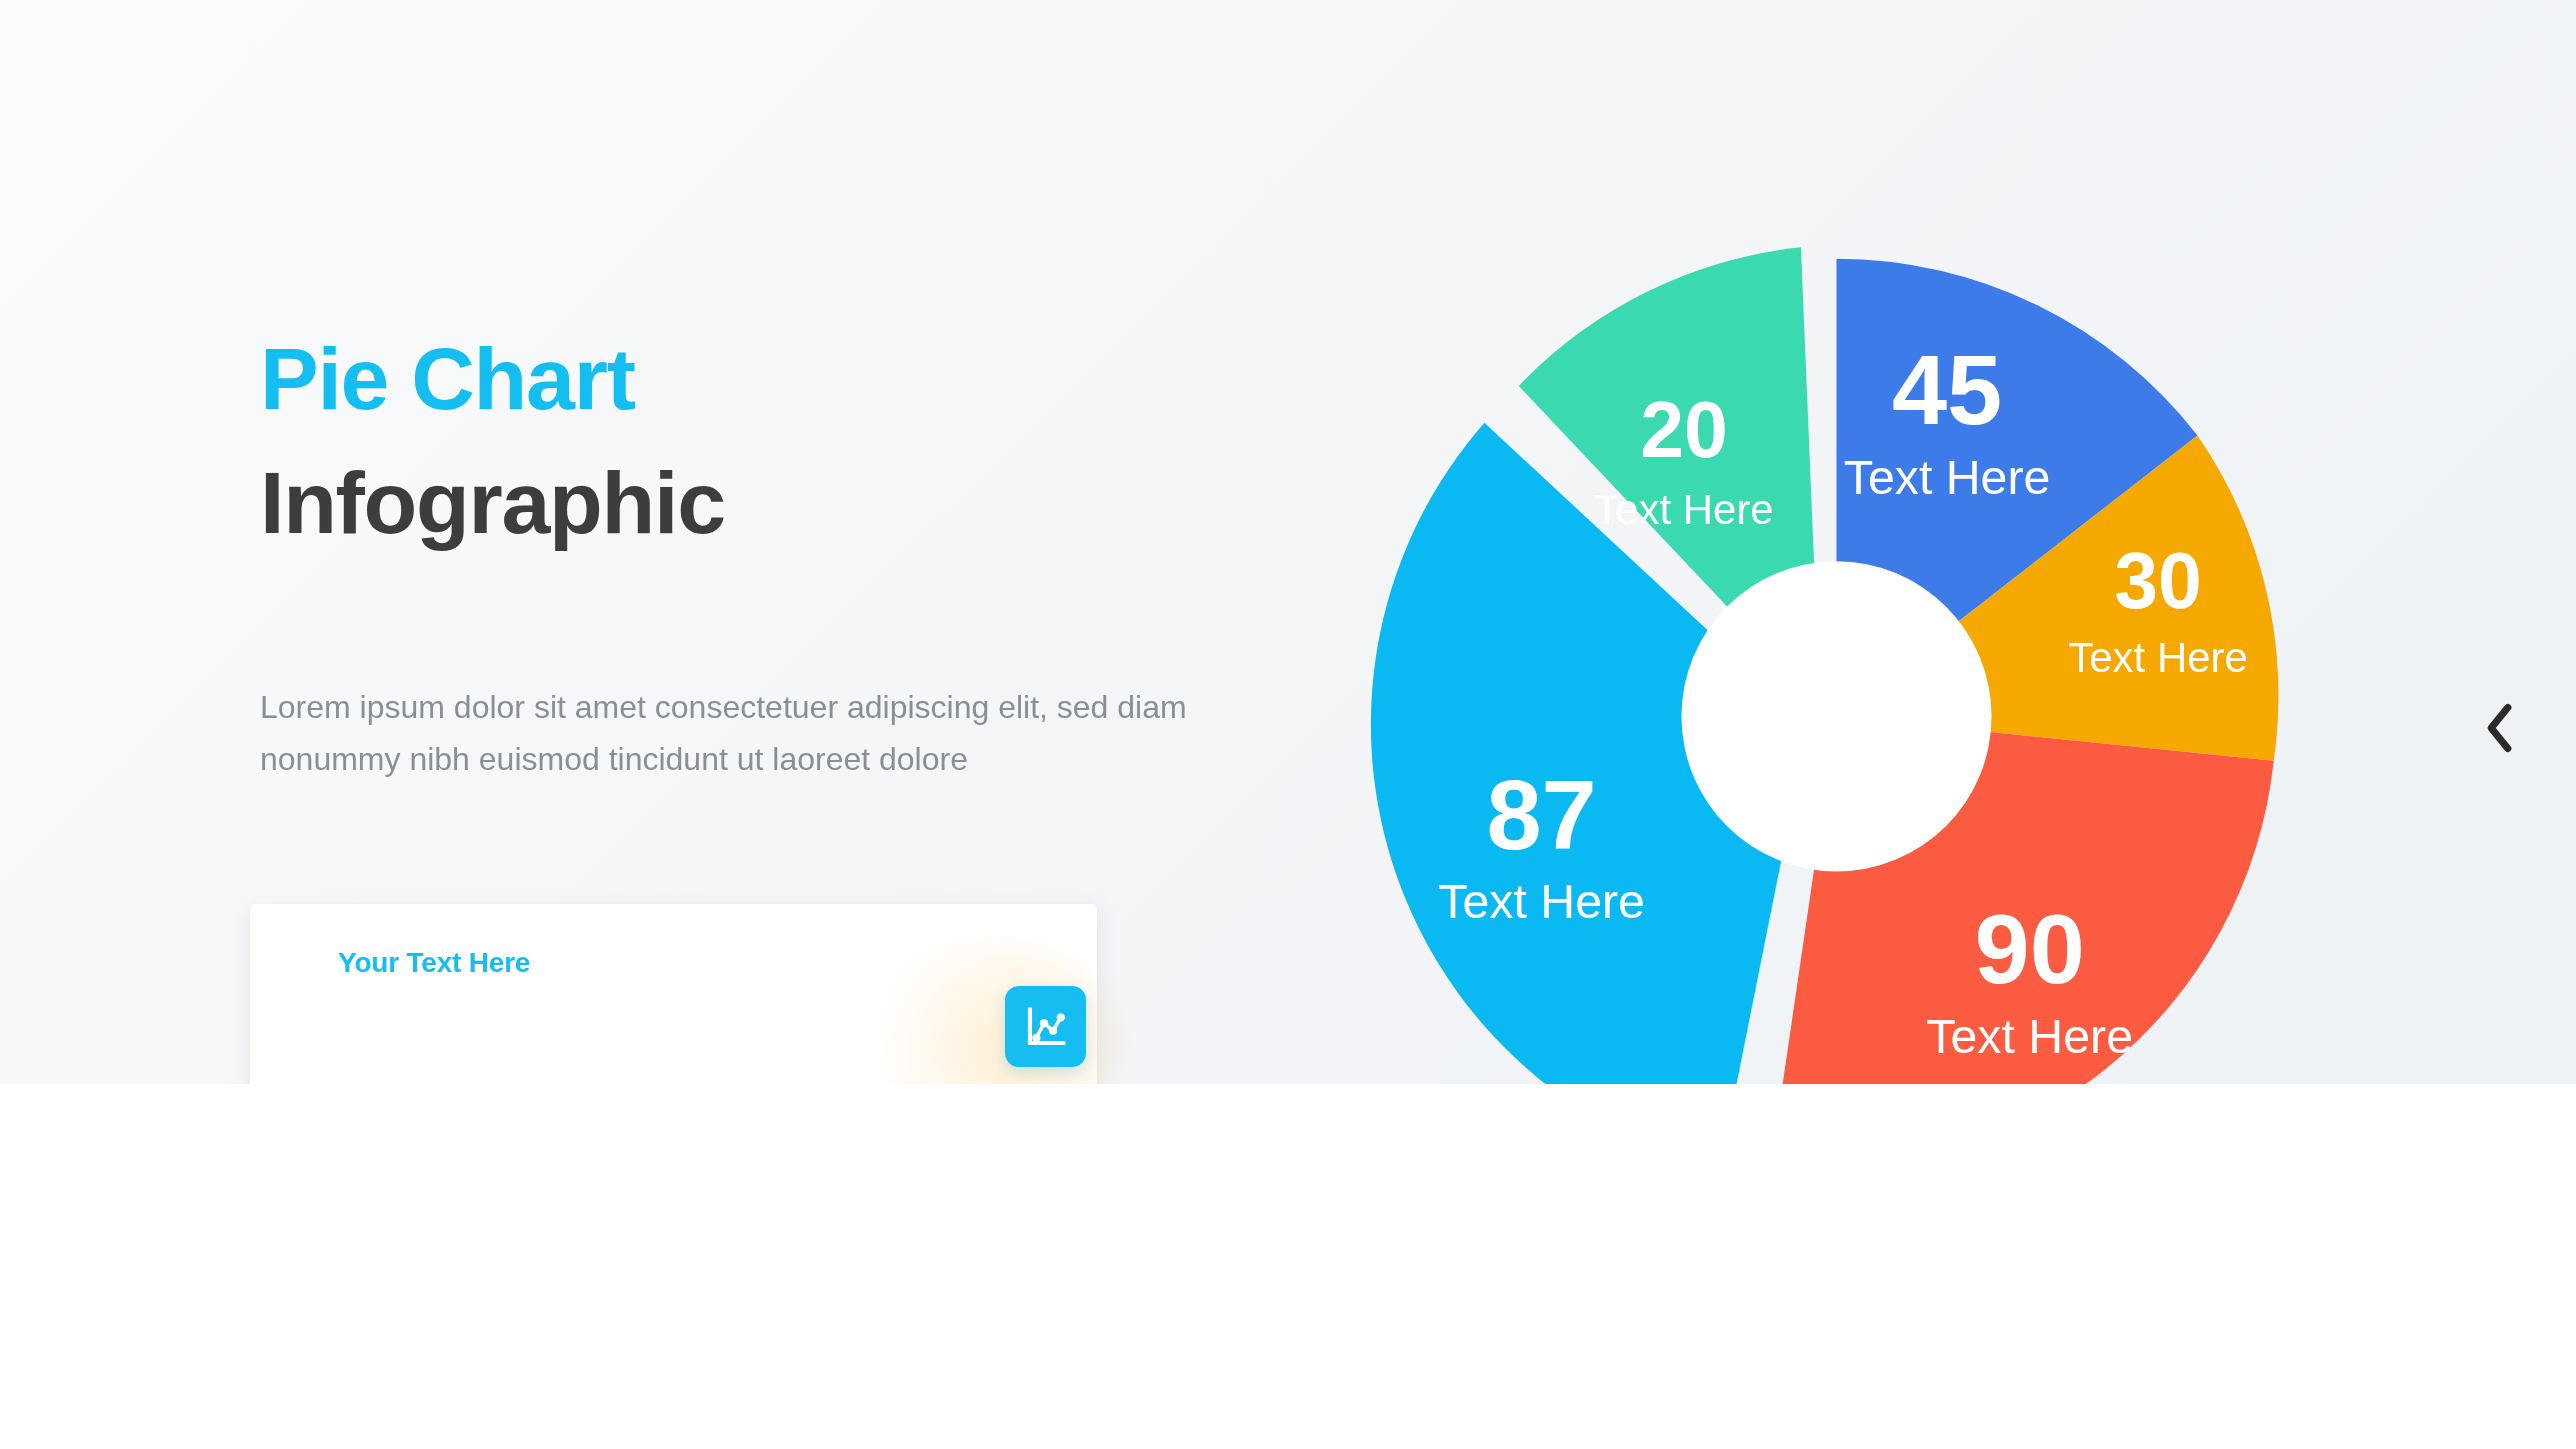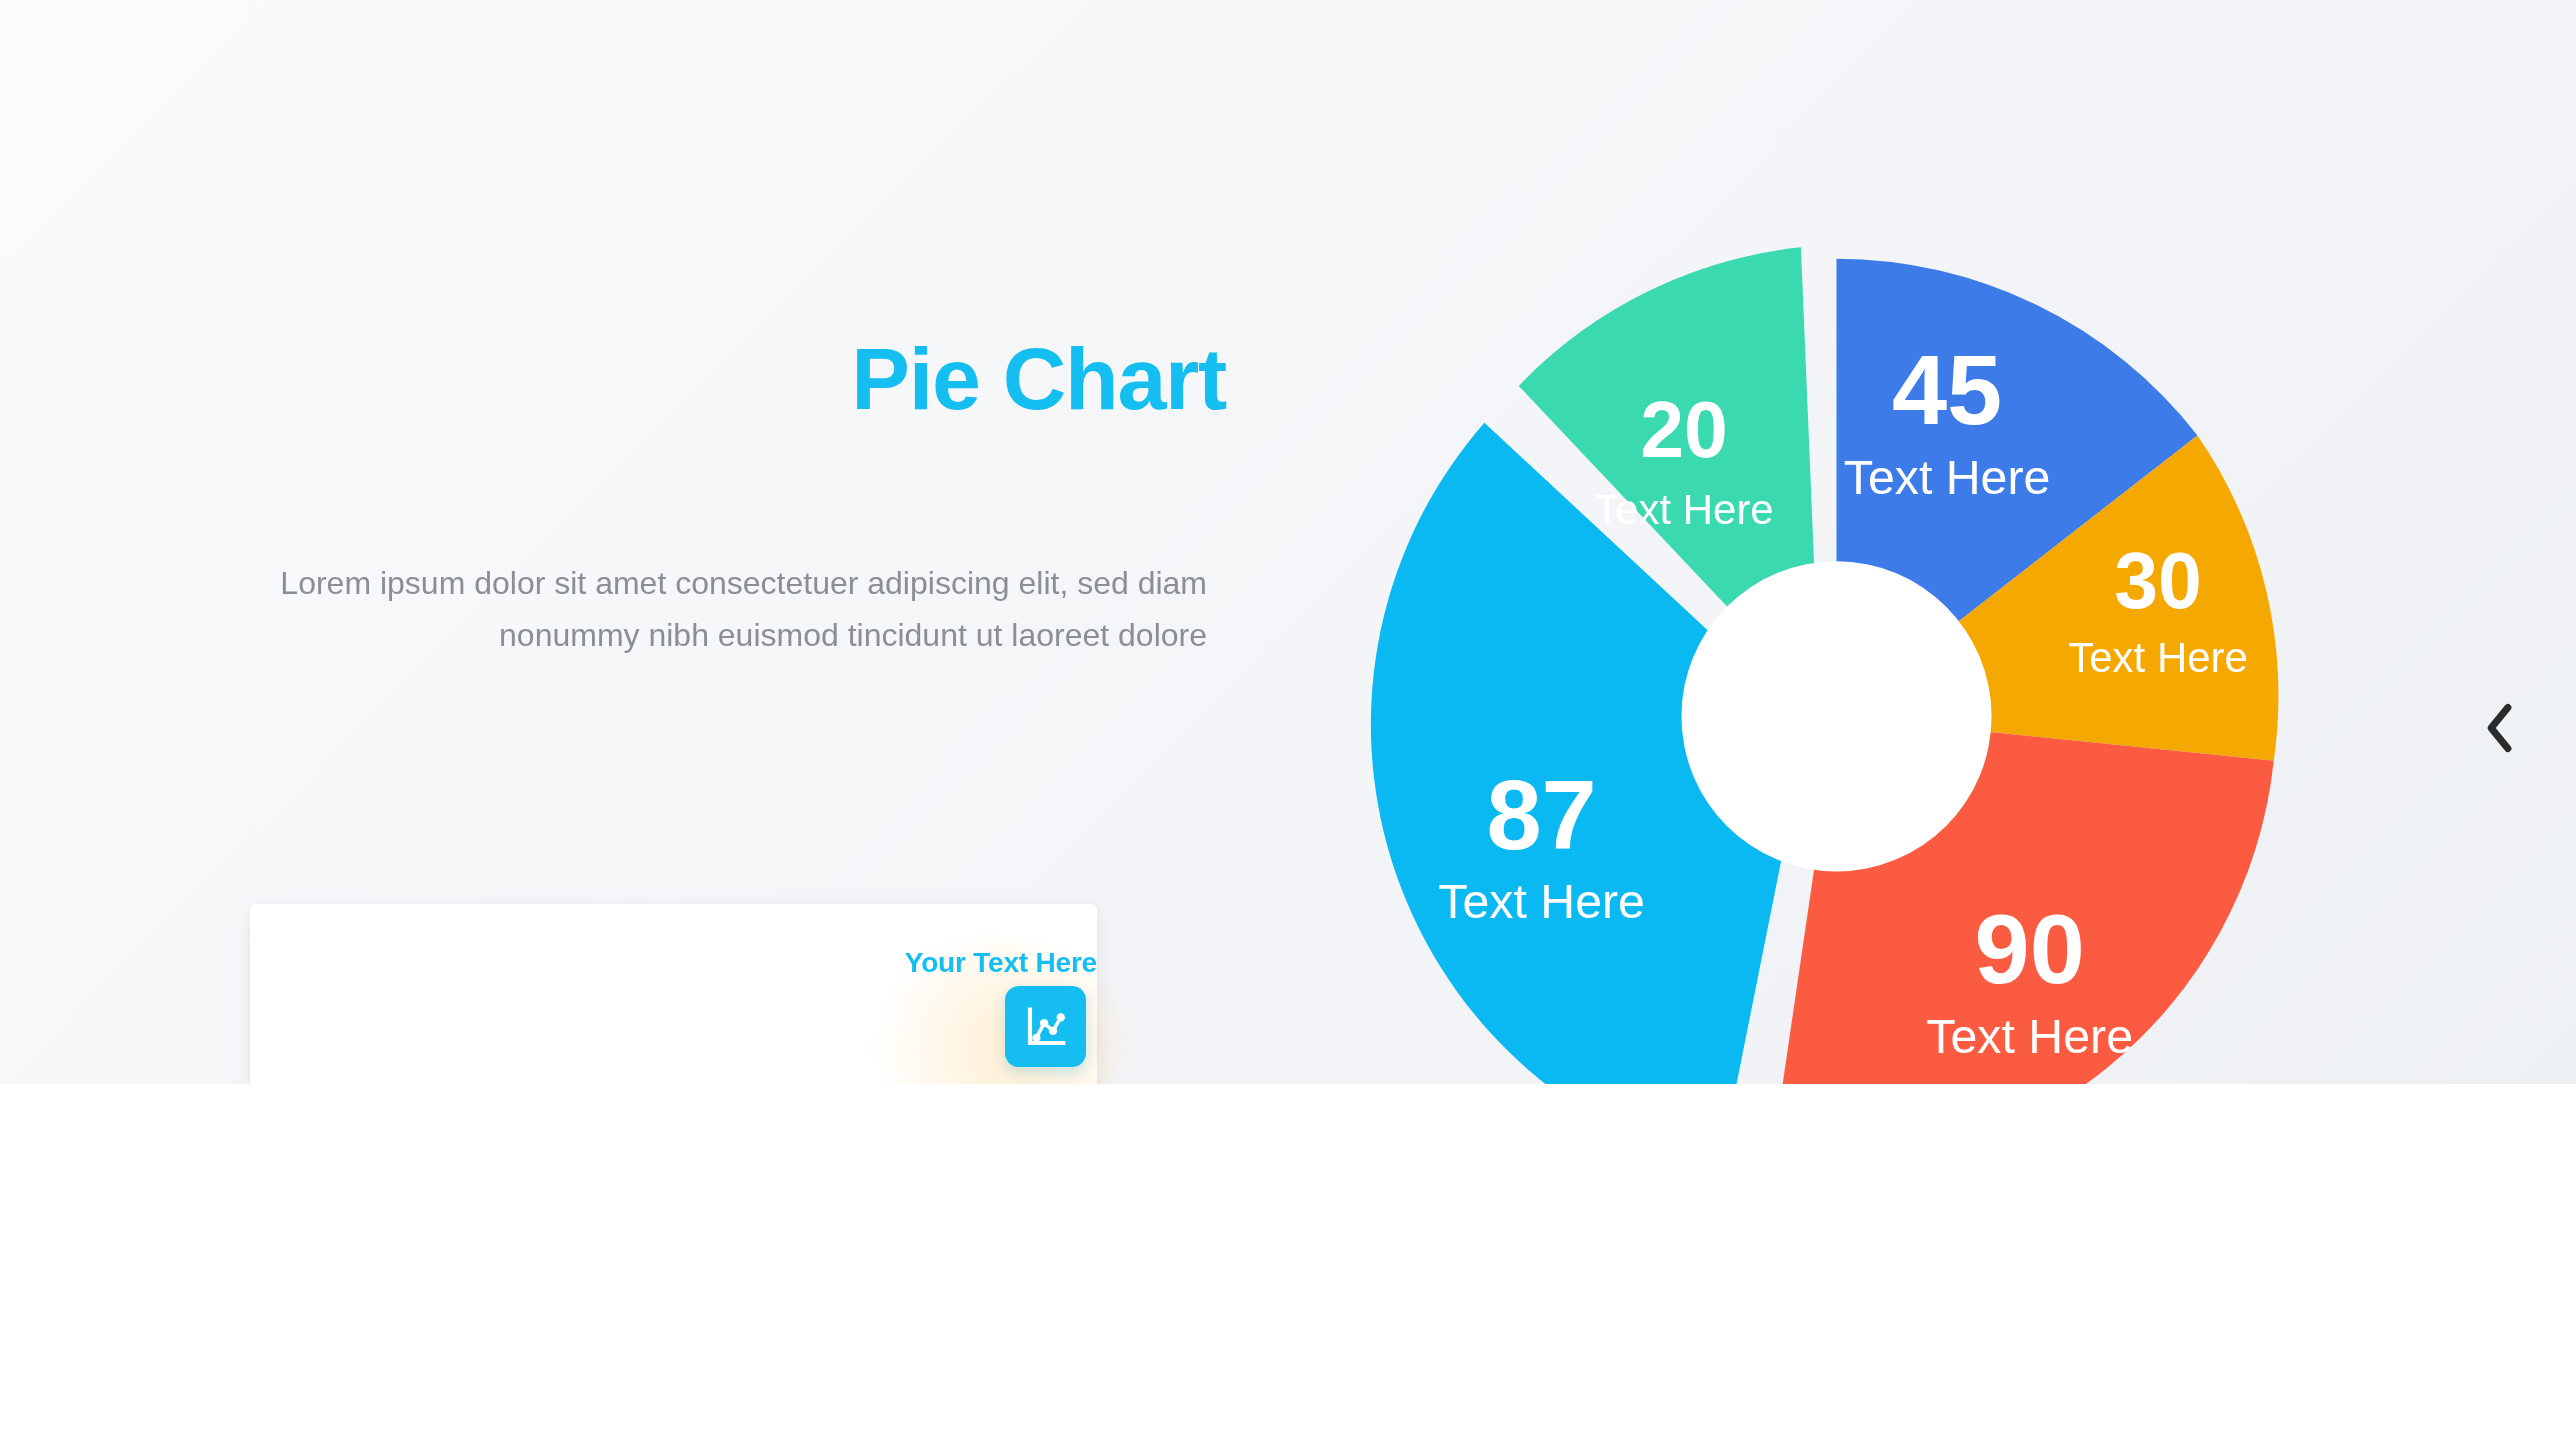--- a/index.html
+++ b/index.html
@@ -10,21 +10,20 @@
   body {
     font-family: "Liberation Sans", sans-serif;
   }
 
   #slide {
     position: relative;
     width: 2576px;
     height: 1084px;
     overflow: hidden;
     background: linear-gradient(135deg, #fafbfc 0%, #f4f6f8 45%, #eef1f4 100%);
-    text-align: right;
   }
 
   
   .left-col {
     position: absolute;
     left: 260px;
     top: 335px;
     width: 966px;
   }
 
@@ -158,20 +157,21 @@
     color: #2b2b2b;
   }
 </style>
 </head>
 <body>
 
 <div id="slide">
 
   <div class="left-col">
     <h1 class="title-line1">Pie Chart</h1>
+    <h1 class="title-line2">Infographic</h1>
     <p class="body-text">Lorem ipsum dolor sit amet consectetuer adipiscing elit, sed diam nonummy nibh euismod tincidunt ut laoreet dolore</p>
   </div>
 
   <div class="card">
     <div class="card-glow"></div>
     <div class="card-inner">
       <div class="card-title">Your Text Here</div>
     </div>
   </div>
 

